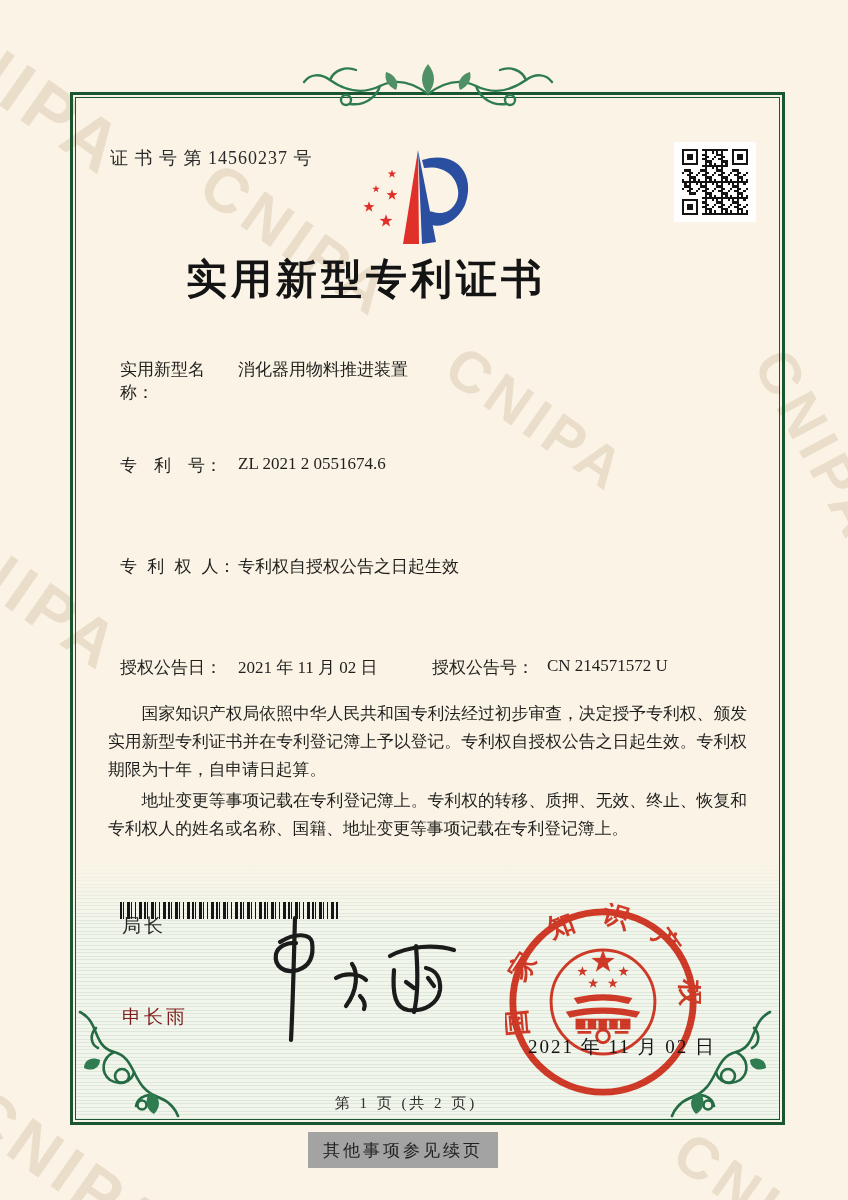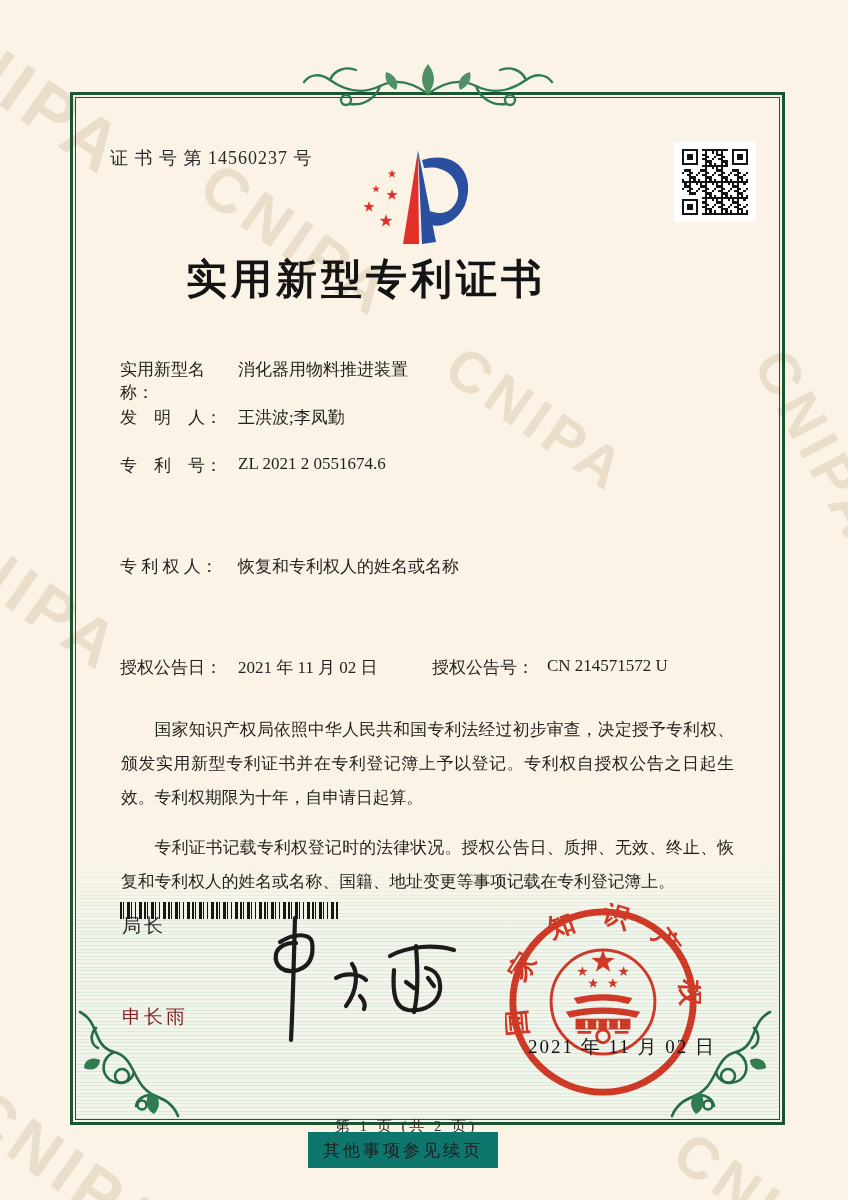--- a/index.html
+++ b/index.html
@@ -43,52 +43,52 @@
   .cert-no{position:absolute;z-index:5;left:110px;top:146px;font-size:18px;letter-spacing:1px;color:#2a2a2a;}
   .qr-box{position:absolute;z-index:5;left:674px;top:142px;width:82px;height:80px;background:#fefefe;}
   .qr-box svg{position:absolute;left:8px;top:7px;}
   .logo{position:absolute;z-index:5;left:356px;top:146px;}
   .title{
     position:absolute;z-index:5;left:0;top:252px;width:732px;text-align:center;
     font-size:41px;font-weight:600;letter-spacing:4px;color:#141414;
   }
   
   .field-row{position:absolute;z-index:5;left:120px;width:660px;font-size:17px;color:#1f1f1d;}
-  .field-label{display:inline-block;width:118px;vertical-align:top;}
+  .field-label{display:inline-block;width:118px;vertical-align:top;font-family:Liberation Mono, monospace;}
   .field-value{display:inline-block;vertical-align:top;}
   .f2l{position:absolute;left:312px;top:0;}
   .f2v{position:absolute;left:427px;top:0;}
   
   .body-text{position:absolute;z-index:5;left:105px;top:697px;width:645px;}
   .body-text p{
-    margin:16px;font-size:16.8px;line-height:34px;text-align:justify;
+    margin:3px;font-size:16.8px;line-height:28px;text-align:justify;
     text-indent:2em;color:#1f1f1d;
   }
   
   .barcode{
     position:absolute;z-index:5;left:120px;top:902px;width:218px;height:17px;
     background:repeating-linear-gradient(90deg,
       #161616 0 2px,transparent 2px 3px,
       #161616 3px 4px,transparent 4px 7px,
       #161616 7px 10px,transparent 10px 11px,
       #161616 11px 12px,transparent 12px 15px,
       #161616 15px 16px,transparent 16px 19px,
       #161616 19px 22px,transparent 22px 24px);
   }
   .director-title{position:absolute;z-index:5;left:122px;top:913px;
     font-family:Liberation Serif, serif;font-size:19px;letter-spacing:3px;color:#272727;}
   .director-name{position:absolute;z-index:5;left:122px;top:1004px;
     font-family:"Liberation Sans","DejaVu Sans",sans-serif;font-size:19px;letter-spacing:3px;color:#7f1d1d;}
   .signature{position:absolute;z-index:6;left:248px;top:912px;}
   .seal{position:absolute;z-index:5;left:505px;top:903px;mix-blend-mode:multiply;}
   .seal-date{position:absolute;z-index:6;left:528px;top:1034px;font-size:19px;letter-spacing:2px;color:#131313;white-space:nowrap;}
-  .page-no{position:absolute;z-index:5;left:70px;top:1094px;width:672px;text-align:center;font-size:15px;letter-spacing:3px;color:#2e2e2c;margin-top:23px;}
+  .page-no{position:absolute;z-index:5;left:70px;top:1094px;width:672px;text-align:center;font-size:15px;letter-spacing:3px;color:#2e2e2c;}
   .cont-note{
     position:absolute;z-index:5;left:308px;top:1132px;width:190px;height:36px;
-    background:#0f766e;display:flex;align-items:center;justify-content:center;
+    background:#a3a3a3;display:flex;align-items:center;justify-content:center;
     font-size:17px;letter-spacing:3px;color:#1f1f1d;white-space:nowrap;
   }
 </style>
 </head>
 <body>
 
 <div class="page">
 
   <div id="wm-layer">
       <div class="wm" style="left: -62px; top: -18px; font-size: 72px; transform: rotate(35deg);">CNIPA</div>
@@ -491,38 +491,35 @@
       <use href="#star" transform="translate(13,61) scale(0.58)"></use>
       <use href="#star" transform="translate(30,75) scale(0.68)"></use>
     </g>
   </svg>
 
   <div class="title">实用新型专利证书</div>
 
   <div class="field-row" style="top:358px">
     <span class="field-label">实用新型名称：</span><span class="field-value">消化器用物料推进装置</span>
   </div>
-  <div class="field-row" style="top:406px">
-    <span class="field-label">发　明　人：</span><span class="field-value">王洪波;李凤勤</span>
-  </div>
   <div class="field-row" style="top:454px">
     <span class="field-label">专　利　号：</span><span class="field-value">ZL 2021 2 0551674.6</span>
   </div>
   <div class="field-row" style="top:555px">
-    <span class="field-label">专 利 权 人：</span><span class="field-value">恢复和专利权人的姓名或名称</span>
+    <span class="field-label">专 利 权 人：</span><span class="field-value">专利权自授权公告之日起生效</span>
   </div>
   <div class="field-row" style="top:656px">
     <span class="field-label">授权公告日：</span><span class="field-value">2021 年 11 月 02 日</span>
     <span class="f2l">授权公告号：</span>
     <span class="f2v">CN 214571572 U</span>
   </div>
 
   <div class="body-text">
     <p>国家知识产权局依照中华人民共和国专利法经过初步审查，决定授予专利权、颁发实用新型专利证书并在专利登记簿上予以登记。专利权自授权公告之日起生效。专利权期限为十年，自申请日起算。</p>
-    <p>专利证书记载专利权登记时的法律状况。授权公告日、质押、无效、终止、恢复和专利权人的姓名或名称、国籍、地址变更等事项记载在专利登记簿上。</p>
+    <p>地址变更等事项记载在专利登记簿上。专利权的转移、质押、无效、终止、恢复和专利权人的姓名或名称、国籍、地址变更等事项记载在专利登记簿上。</p>
   </div>
 
   <div class="barcode"></div>
 
   <div class="director-title">局长</div>
   <div class="director-name">申长雨</div>
 
   <svg class="signature" width="220" height="135" viewBox="0 0 220 135">
     <g fill="none" stroke="#1b1b1b" stroke-width="4.2" stroke-linecap="round">
       <path d="M32,30 C48,20 62,22 64,30 C66,44 62,54 50,58 C36,62 26,54 28,42 C30,34 40,30 48,31"></path>

